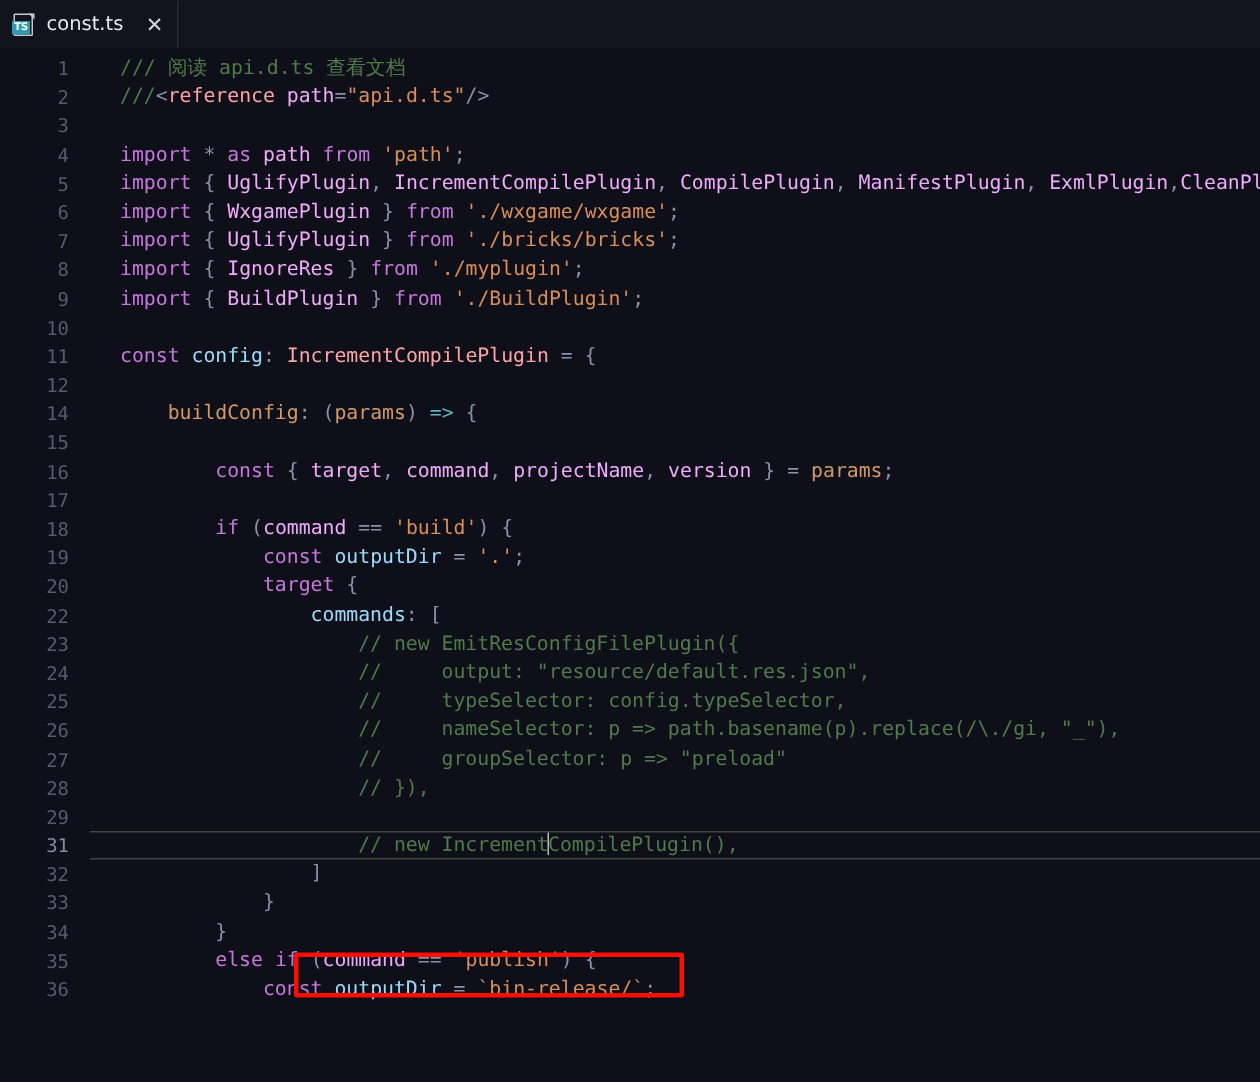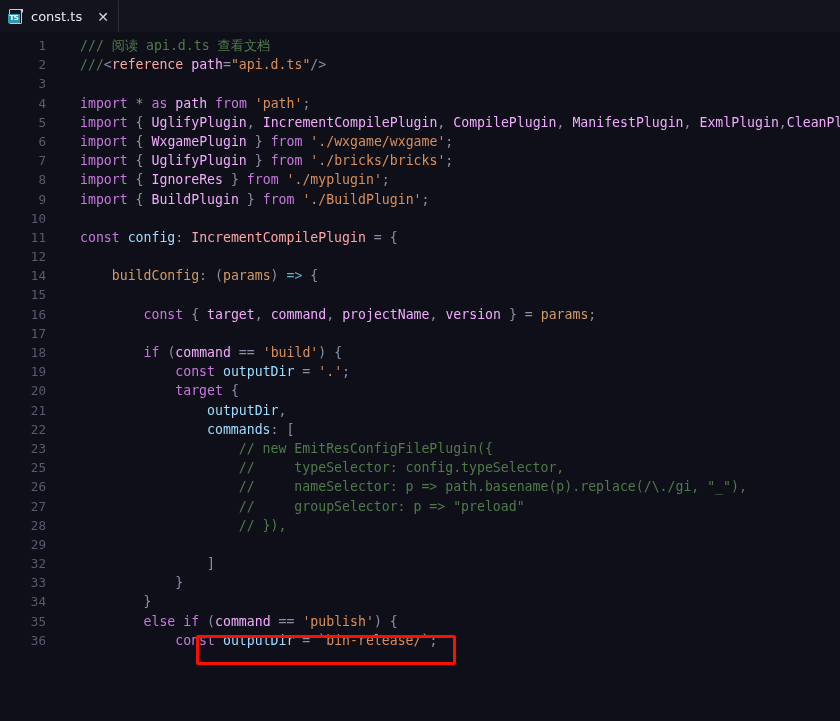--- a/index.html
+++ b/index.html
@@ -200,38 +200,39 @@
     <div class="row"><span class="gutter">16</span><span class="code">        <span class="k">const</span> <span class="op">{</span> <span class="id">target</span><span class="op">,</span> <span class="id">command</span><span class="op">,</span> <span class="id">projectName</span><span class="op">,</span> <span class="id">version</span> <span class="op">}</span> <span class="op">=</span> <span class="va">params</span><span class="op">;</span></span></div>
 
     <div class="row"><span class="gutter">17</span><span class="code"> </span></div>
 
     <div class="row"><span class="gutter">18</span><span class="code">        <span class="k">if</span> <span class="op">(</span><span class="id">command</span> <span class="op">==</span> <span class="st">'build'</span><span class="op">)</span> <span class="op">{</span></span></div>
 
     <div class="row"><span class="gutter">19</span><span class="code">            <span class="k">const</span> <span class="pr">outputDir</span> <span class="op">=</span> <span class="st">'.'</span><span class="op">;</span></span></div>
 
     <div class="row"><span class="gutter">20</span><span class="code">            <span class="k">target</span> <span class="op">{</span></span></div>
 
-    <div class="row"><span class="gutter">21</span><span class="code">                <span class="pr">outputDir</span><span class="op">,</span></span></div>
 
     <div class="row"><span class="gutter">22</span><span class="code">                <span class="pr">commands</span><span class="op">:</span> <span class="op">[</span></span></div>
 
     <div class="row"><span class="gutter">23</span><span class="code"><span class="cm">                    // new EmitResConfigFilePlugin({</span></span></div>
 
+    <div class="row"><span class="gutter">24</span><span class="code"><span class="cm">                    //     output: "resource/default.res.json",</span></span></div>
 
     <div class="row"><span class="gutter">25</span><span class="code"><span class="cm">                    //     typeSelector: config.typeSelector,</span></span></div>
 
     <div class="row"><span class="gutter">26</span><span class="code"><span class="cm">                    //     nameSelector: p =&gt; path.basename(p).replace(/\./gi, "_"),</span></span></div>
 
     <div class="row"><span class="gutter">27</span><span class="code"><span class="cm">                    //     groupSelector: p =&gt; "preload"</span></span></div>
 
     <div class="row"><span class="gutter">28</span><span class="code"><span class="cm">                    // }),</span></span></div>
 
     <div class="row"><span class="gutter">29</span><span class="code"> </span></div>
 
 
+    <div class="row ln-active"><span class="gutter">31</span><span class="code"><span class="cm">                    // new Increment</span><span class="caret"></span><span class="cm">CompilePlugin(),</span></span></div>
 
     <div class="row"><span class="gutter">32</span><span class="code">                <span class="op">]</span></span></div>
 
     <div class="row"><span class="gutter">33</span><span class="code">            <span class="op">}</span></span></div>
 
     <div class="row"><span class="gutter">34</span><span class="code">        <span class="op">}</span></span></div>
 
     <div class="row"><span class="gutter">35</span><span class="code">        <span class="k">else</span> <span class="k">if</span> <span class="op">(</span><span class="id">command</span> <span class="op">==</span> <span class="st">'publish'</span><span class="op">)</span> <span class="op">{</span></span></div>
 
     <div class="row"><span class="gutter">36</span><span class="code">            <span class="k">const</span> <span class="pr">outputDir</span> <span class="op">=</span> <span class="st">`bin-release/`</span><span class="op">;</span></span></div>

